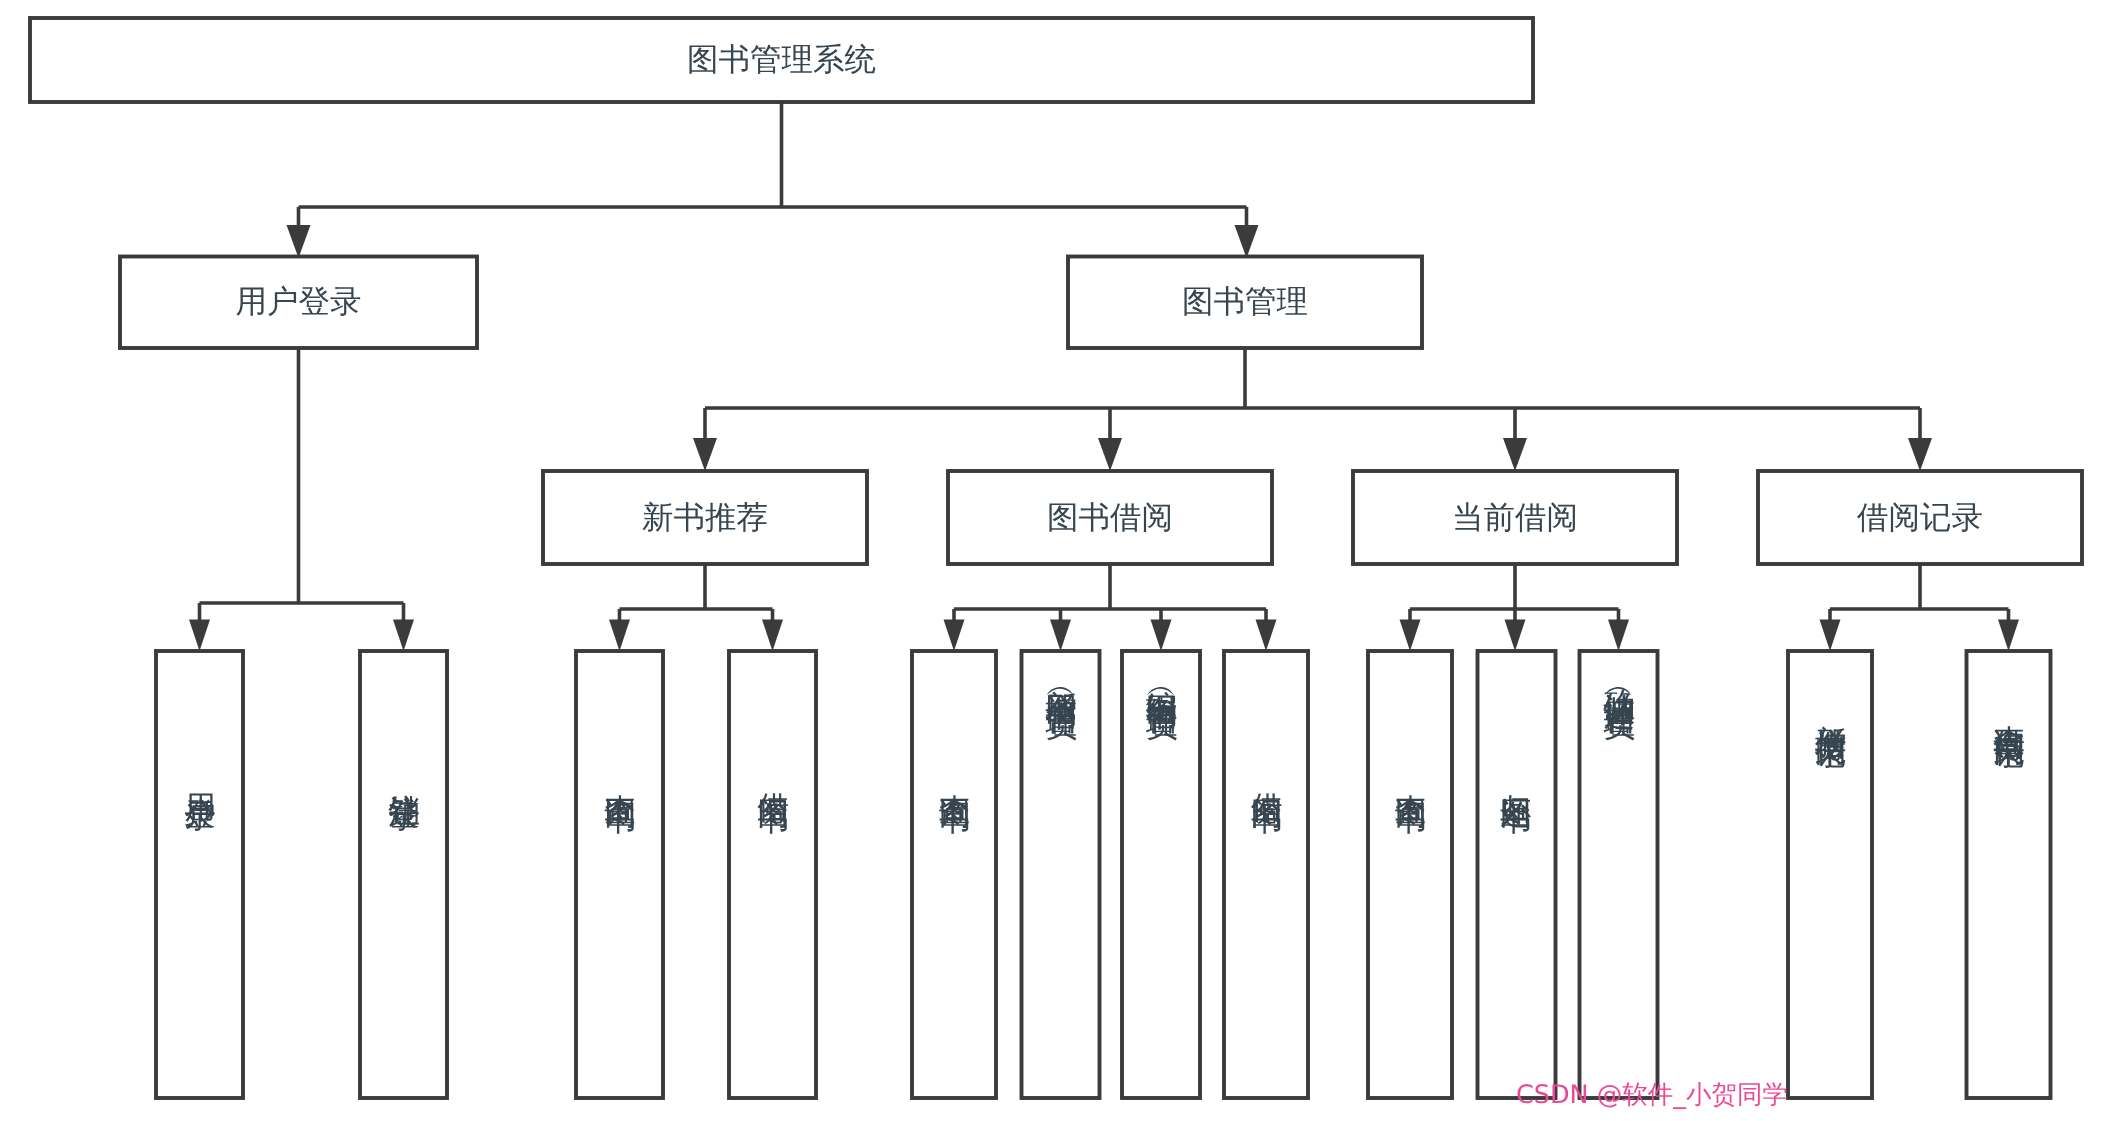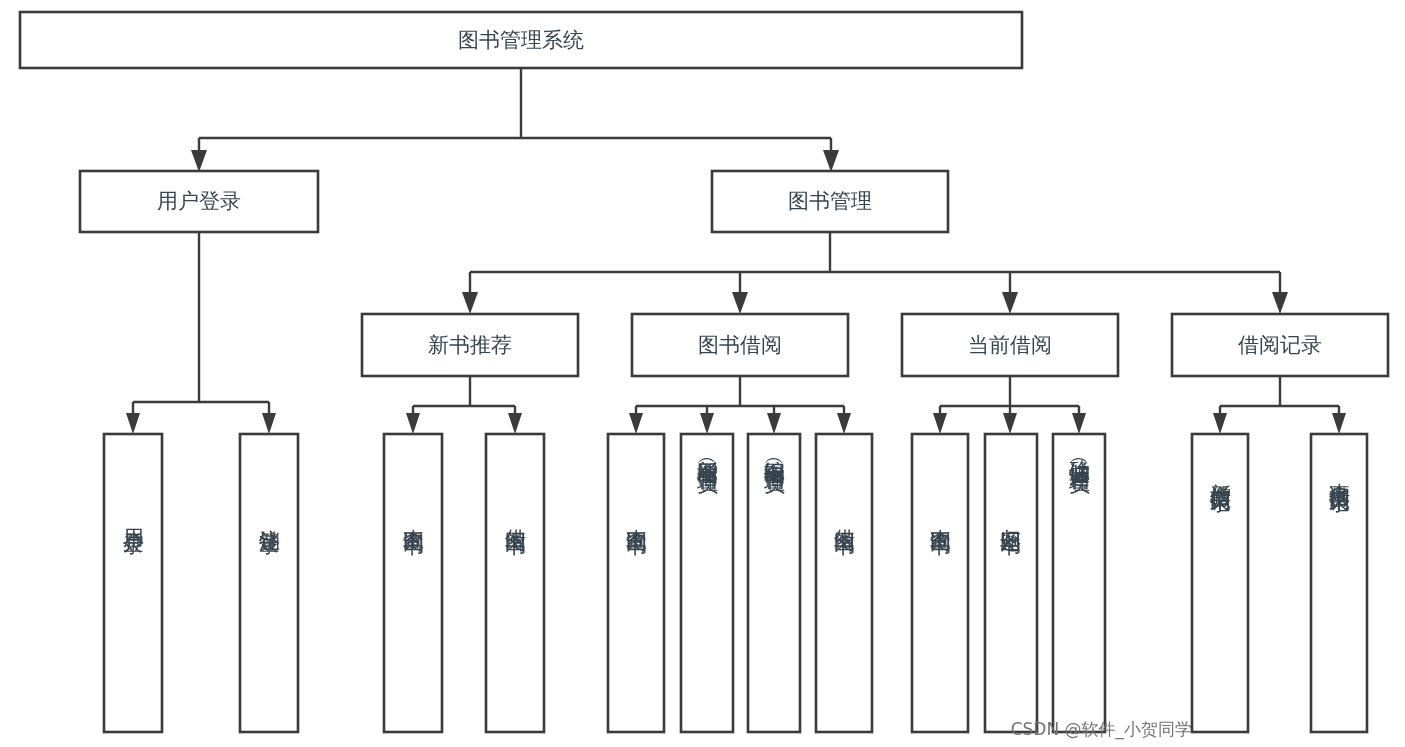--- a/index.html
+++ b/index.html
@@ -60,21 +60,21 @@
     white-space: nowrap;
     user-select: none;
     transform: translateX(-50%);
   }
   .watermark {
     position: absolute;
     right: 8px;
     bottom: 6px;
     font-family: "DejaVu Sans", "Liberation Sans", sans-serif;
     font-size: 17px;
-    color: #737373;
+    color: #ec4899;
     white-space: nowrap;
     user-select: none;
   }
 </style>
 </head>
 <body>
 
 <div id="diagram-root">
 
   <svg id="flow-svg" viewBox="0 0 1405 747">

